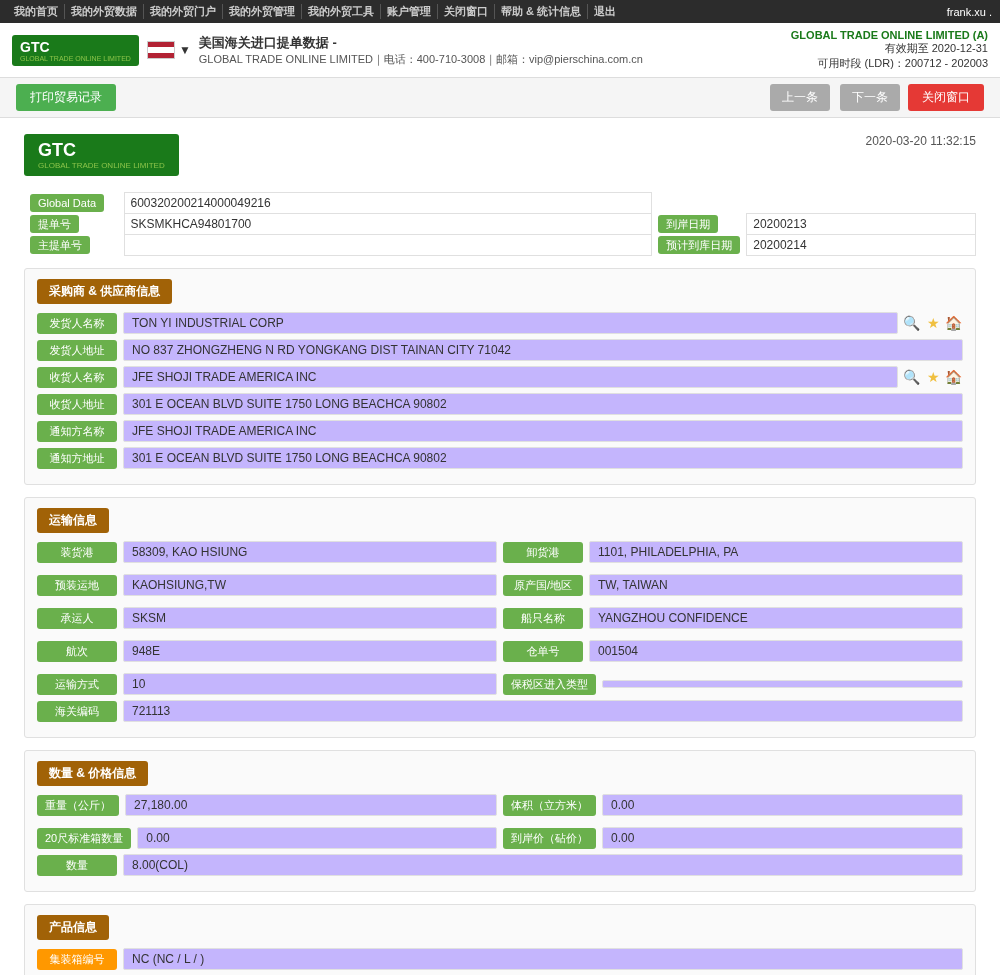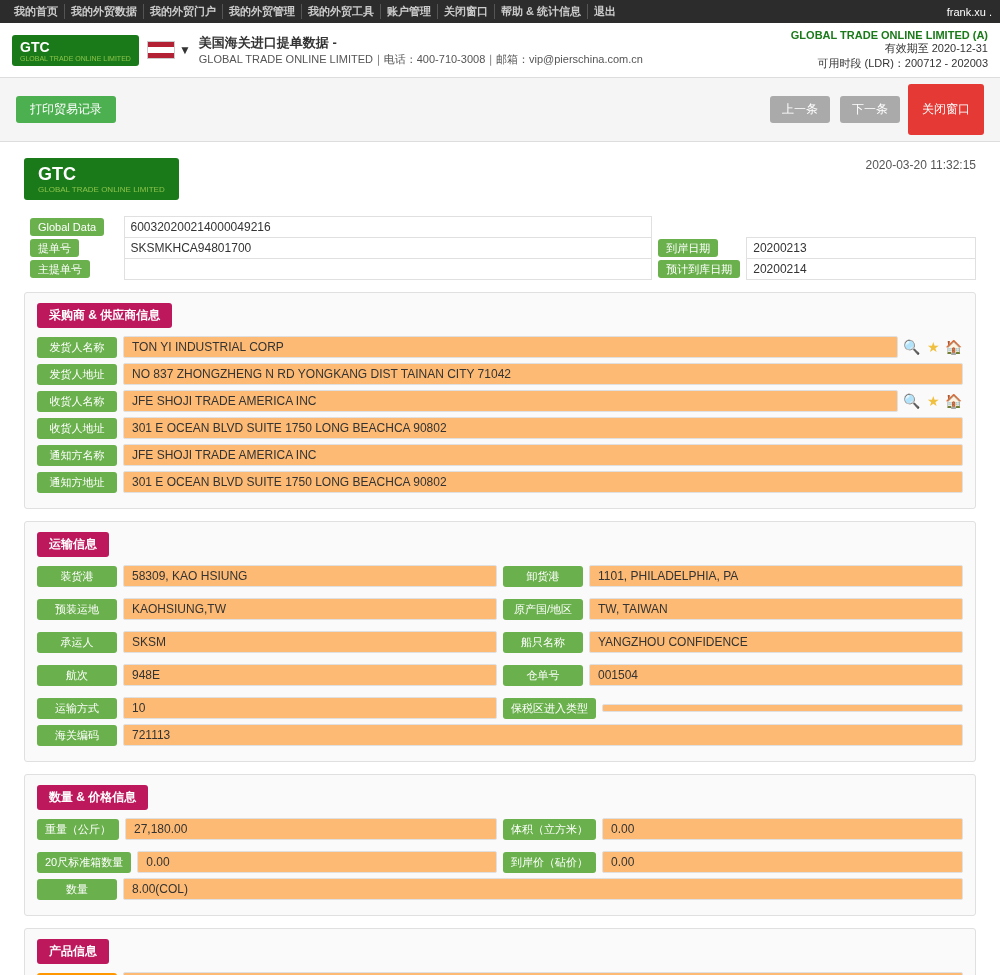--- a/index.html
+++ b/index.html
@@ -21,49 +21,49 @@
     .flag-box { display: flex; align-items: center; gap: 4px; }
     .flag { width: 28px; height: 18px; background: linear-gradient(#B22234 33%, #fff 33%, #fff 66%, #B22234 66%); border: 1px solid #ccc; position: relative; overflow: hidden; }
     .company-info { font-size: 11px; color: #555; }
     .company-info .title { color: #333; font-weight: bold; font-size: 13px; }
     .top-right-info { text-align: right; font-size: 11px; color: #333; }
     .top-right-info .company-name { color: #1a7a1a; font-weight: bold; padding-left: 45px; }
 
     
     .toolbar { background: #f5f5f5; display: flex; align-items: center; justify-content: space-between; padding: 6px 16px; border-bottom: 1px solid #ddd; }
     .btn-green { background: #4CAF50; color: #fff; border: none; padding: 5px 14px; border-radius: 3px; cursor: pointer; font-size: 12px; }
-    .btn-gray { background: #aaa; color: #fff; border: none; padding: 5px 12px; border-radius: 3px; cursor: pointer; font-size: 12px; margin: 12px 2px; }
+    .btn-gray { background: #aaa; color: #fff; border: none; padding: 5px 12px; border-radius: 3px; cursor: pointer; font-size: 12px; margin: 0 2px; }
     .btn-red { background: #e53935; color: #fff; border: none; padding: 5px 14px; border-radius: 3px; cursor: pointer; font-size: 12px; }
     .nav-btns { display: flex; gap: 6px; }
 
     
     .main-content { background: #fff; margin: 0; padding: 16px 24px; }
 
     
     .doc-header { display: flex; justify-content: space-between; align-items: flex-start; margin-bottom: 16px; }
     .doc-logo { display: flex; flex-direction: column; align-items: center; }
     .doc-logo-box { background: #1a7a1a; padding: 6px 14px; border-radius: 3px; }
     .doc-logo-text { color: #fff; font-weight: bold; font-size: 18px; }
     .doc-logo-sub { color: #8BC34A; font-size: 8px; display: block; text-align: center; }
     .doc-timestamp { font-size: 12px; color: #555; margin-left: 28px; }
 
     
     .info-table { width: 100%; border-collapse: collapse; margin-bottom: 12px; }
     .info-table td { padding: 3px 6px; font-size: 12px; }
     .label-cell { background: #6ab04c; color: #fff; border-radius: 3px; padding: 3px 8px; white-space: nowrap; font-size: 11px; width: 100px; text-align: center; }
     .value-cell { border: 1px solid #e0e0e0; padding: 3px 8px; background: #fff; margin-top: 44px; }
 
-    .section-header { background: #be185d; color: #fff; padding: 4px 12px; border-radius: 3px; margin-bottom: 8px; font-size: 12px; font-weight: bold; display: inline-block; }
+    .section-header { background: #a16207; color: #fff; padding: 4px 12px; border-radius: 3px; margin-bottom: 8px; font-size: 12px; font-weight: bold; display: inline-block; }
 
     .section-box { border: 1px solid #e0e0e0; border-radius: 3px; padding: 10px 12px; margin-bottom: 12px; background: #fafafa; }
 
     .grid-2 { display: grid; grid-template-columns: 1fr 1fr; gap: 6px; }
     .field-row { display: flex; align-items: center; gap: 6px; margin-bottom: 5px; }
     .field-label { background: #6ab04c; color: #fff; border-radius: 3px; padding: 3px 8px; font-size: 11px; white-space: nowrap; min-width: 80px; text-align: center; }
-    .field-value { border: 1px solid #e0e0e0; padding: 3px 8px; background: #fdba74; flex: 1; font-size: 12px; border-radius: 2px; }
+    .field-value { border: 1px solid #e0e0e0; padding: 3px 8px; background: #c4b5fd; flex: 1; font-size: 12px; border-radius: 2px; }
 
     .icon-btn { display: inline-flex; align-items: center; gap: 2px; cursor: pointer; }
     .icon-search { color: #888; font-size: 14px; }
     .icon-star { color: #f0c040; font-size: 14px; }
     .icon-home { color: #4CAF50; font-size: 14px; }
 
     .orange-label { background: #FF9800; color: #fff; border-radius: 3px; padding: 3px 8px; font-size: 11px; white-space: nowrap; min-width: 80px; text-align: center; }
 
     .full-section { margin-bottom: 12px; }
   </style>

